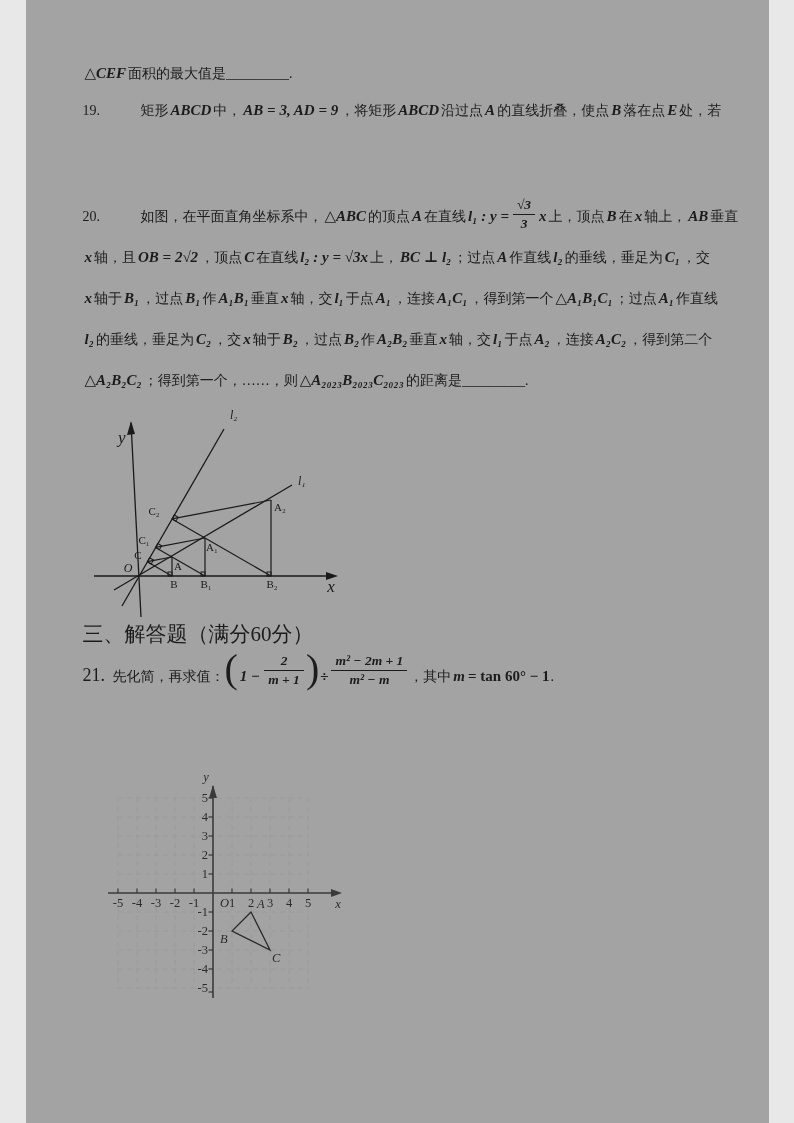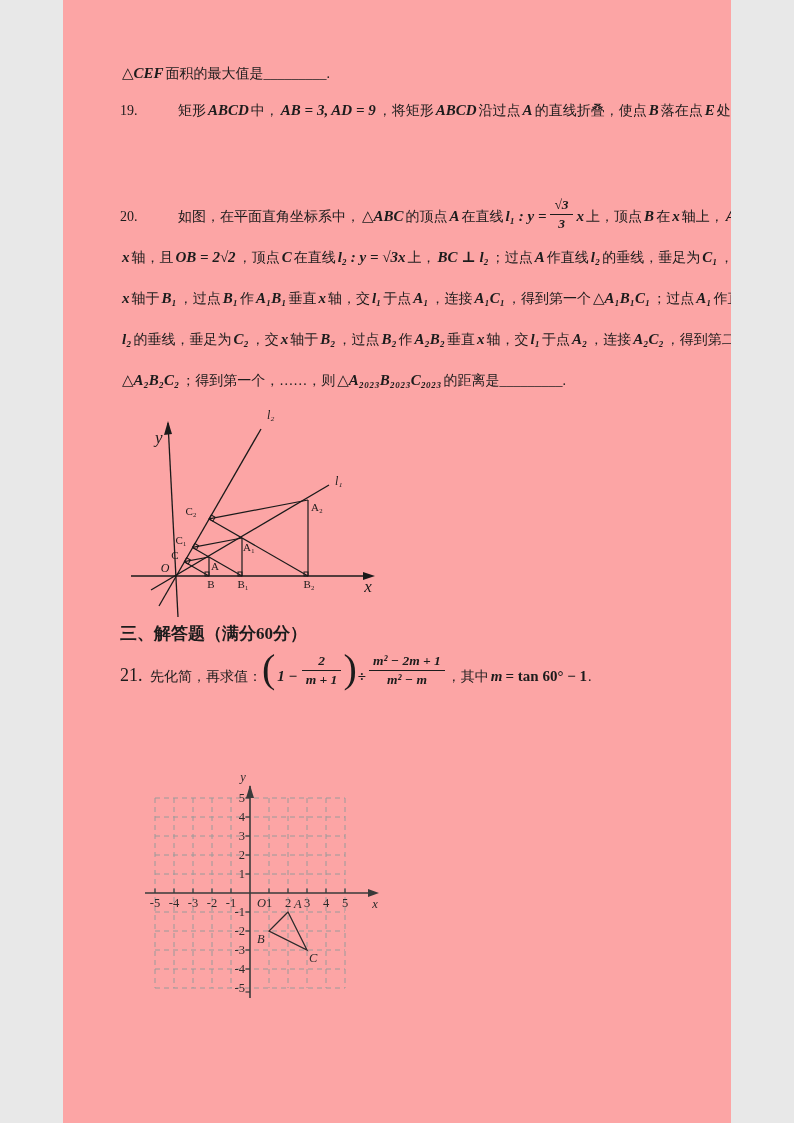--- a/index.html
+++ b/index.html
@@ -1,35 +1,35 @@
 <!DOCTYPE html>
 <html><head>
 <meta charset="utf-8">
 <style>
   html,body{margin:0;padding:0;background:#e8e8e8;}
-  .page{position:relative;width:668px;height:1123px;background:#fca5a5;margin:0 auto;overflow:hidden;
+  .page{position:relative;width:743px;height:1123px;background:#a3a3a3;margin:0 auto;overflow:hidden;
         font-family:"Liberation Serif","DejaVu Serif",serif;color:#1c1c1c;}
   .para{position:absolute;left:57px;white-space:nowrap;font-size:14px;}
   .pl{height:41px;line-height:41px;}
   .pl19{height:37px;line-height:37px;}
   .t{font-family:"Liberation Serif","DejaVu Serif",serif;font-size:14px;}
   .m{font-family:"Liberation Serif","DejaVu Serif",serif;font-style:italic;font-weight:bold;font-size:15px;padding:0 2px;}
   .mu{font-family:"Liberation Serif","DejaVu Serif",serif;font-weight:bold;font-size:15px;padding:0 1px;}
   .bl{font-size:14px;letter-spacing:0;}
   .qnum{display:inline-block;width:58px;font-size:14px;}
   .qnum2{display:inline-block;width:30px;font-size:18px;}
   .frac{display:inline-block;vertical-align:middle;position:relative;top:-3px;text-align:center;
         font-family:"Liberation Serif","DejaVu Serif",serif;font-style:italic;font-weight:bold;font-size:13.5px;
         line-height:normal;margin:0 2px;}
   .frac .fn{display:block;padding:0 4px 1px;line-height:16px;}
   .frac .fd{display:block;border-top:1.4px solid #1c1c1c;padding:1px 4px 0;line-height:16px;}
   .p18{top:58px;height:30px;line-height:30px;}
   .p19{top:92px;}
   .p20{top:196px;}
-  .sec{top:620px;height:28px;line-height:28px;font-weight:bold;font-size:17px;
+  .sec{top:620px;height:28px;line-height:28px;font-weight:normal;font-size:21px;
        font-family:"Liberation Serif","DejaVu Serif",serif;}
   .q21line{top:646px;height:58px;line-height:58px;}
   .q21line .frac{top:-7px;}
   .bigp{font-size:40px;font-weight:normal;font-style:normal;position:relative;top:-9px;vertical-align:middle;
         font-family:"Liberation Serif","DejaVu Serif",serif;}
   .p22{top:712px;height:38px;line-height:38px;}
   .fig{position:absolute;}
   .fig1{left:58px;top:403px;}
   .fig2{left:72px;top:768px;}
   svg text{font-family:"Liberation Serif","DejaVu Serif",serif;}

